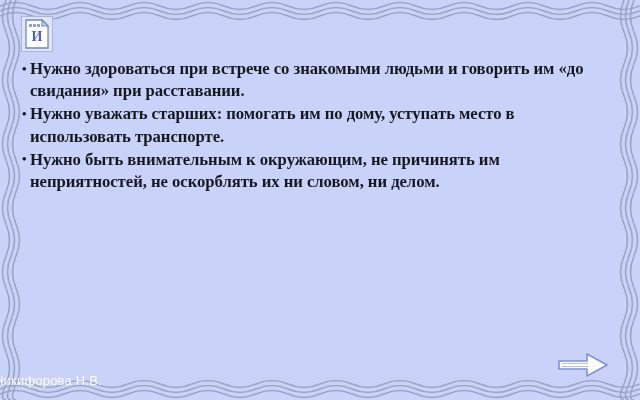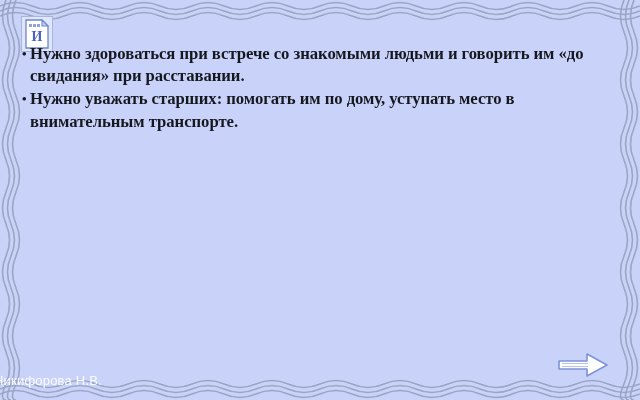--- a/index.html
+++ b/index.html
@@ -37,21 +37,21 @@
     left: 21px;
     top: 16px;
     width: 32px;
     height: 36px;
   }
 
   
   #bullets {
     position: absolute;
     left: 22px;
-    top: 43px;
+    top: 58px;
     width: 580px;
     margin: 0;
     padding: 0;
     list-style: none;
   }
   #bullets li {
     position: relative;
     font-family: "Liberation Serif", serif;
     font-weight: bold;
     font-size: 16.7px;
@@ -138,21 +138,22 @@
     <g fill="#8ea3dd">
       <rect x="8" y="8" width="3" height="3"></rect>
       <rect x="12" y="8" width="3" height="3"></rect>
       <rect x="16" y="8" width="3" height="3"></rect>
     </g>
     <text x="16" y="25" text-anchor="middle" font-family="Liberation Serif, serif" font-size="14" font-weight="bold" fill="#4b62bd">И</text>
   </svg>
 
   <ul id="bullets">
     <li><span>Нужно здороваться при встрече со знакомыми людьми и говорить им «до свидания» при расставании.</span></li>
-    <li><span>Нужно уважать старших: помогать им по дому, уступать место в внимательным транспорте.</span></li>
+    <li><span>Нужно уважать старших: помогать им по дому, уступать место в использовать транспорте.</span></li>
+    <li><span>Нужно быть внимательным к окружающим, не причинять им неприятностей, не оскорблять их ни словом, ни делом</span><span class="tail-period">.</span></li>
   </ul>
 
   <svg id="next-arrow" viewBox="0 0 52 30">
     <path d="M2,11 L30,11 L30,4 L50,15 L30,26 L30,19 L2,19 Z" fill="#ffffff" stroke="#7e93d6" stroke-width="1.6" stroke-linejoin="round"></path>
     <path d="M5,13.5 L31,13.5" stroke="#b7c4ea" stroke-width="1.1" fill="none"></path>
     <path d="M5,16.5 L31,16.5" stroke="#b7c4ea" stroke-width="1.1" fill="none"></path>
   </svg>
 
   <div id="watermark">Никифорова Н.В.</div>
 

